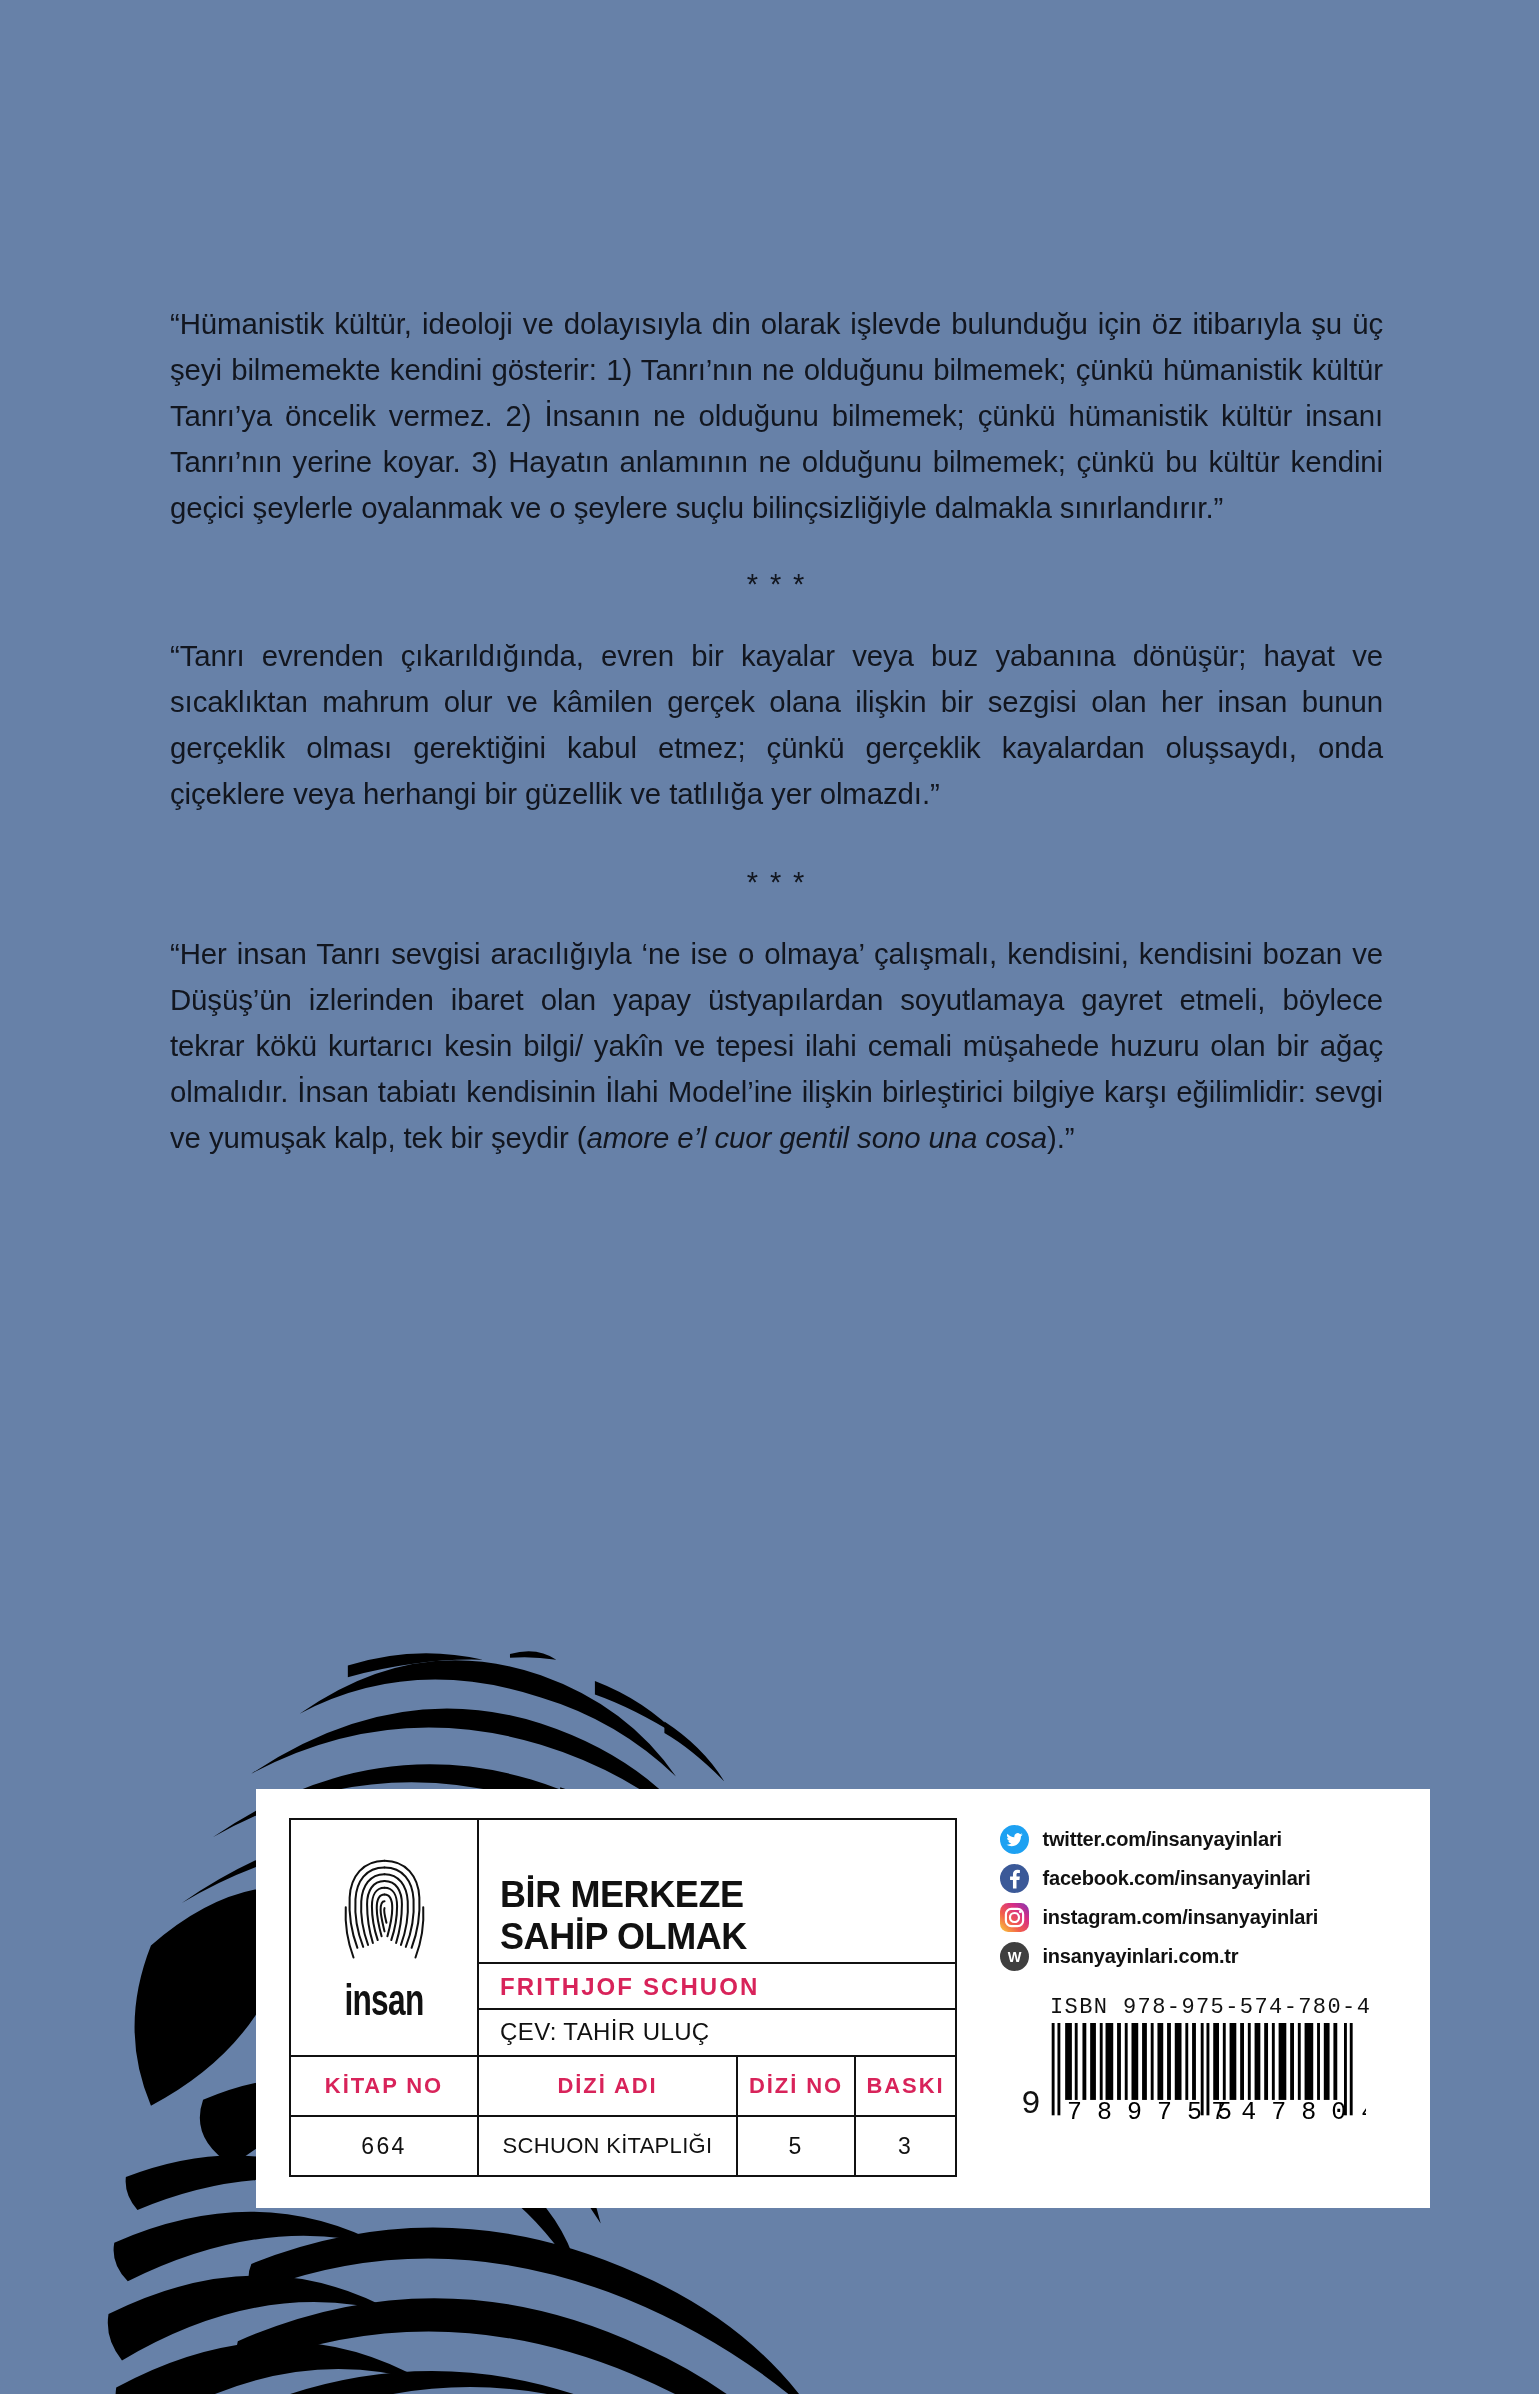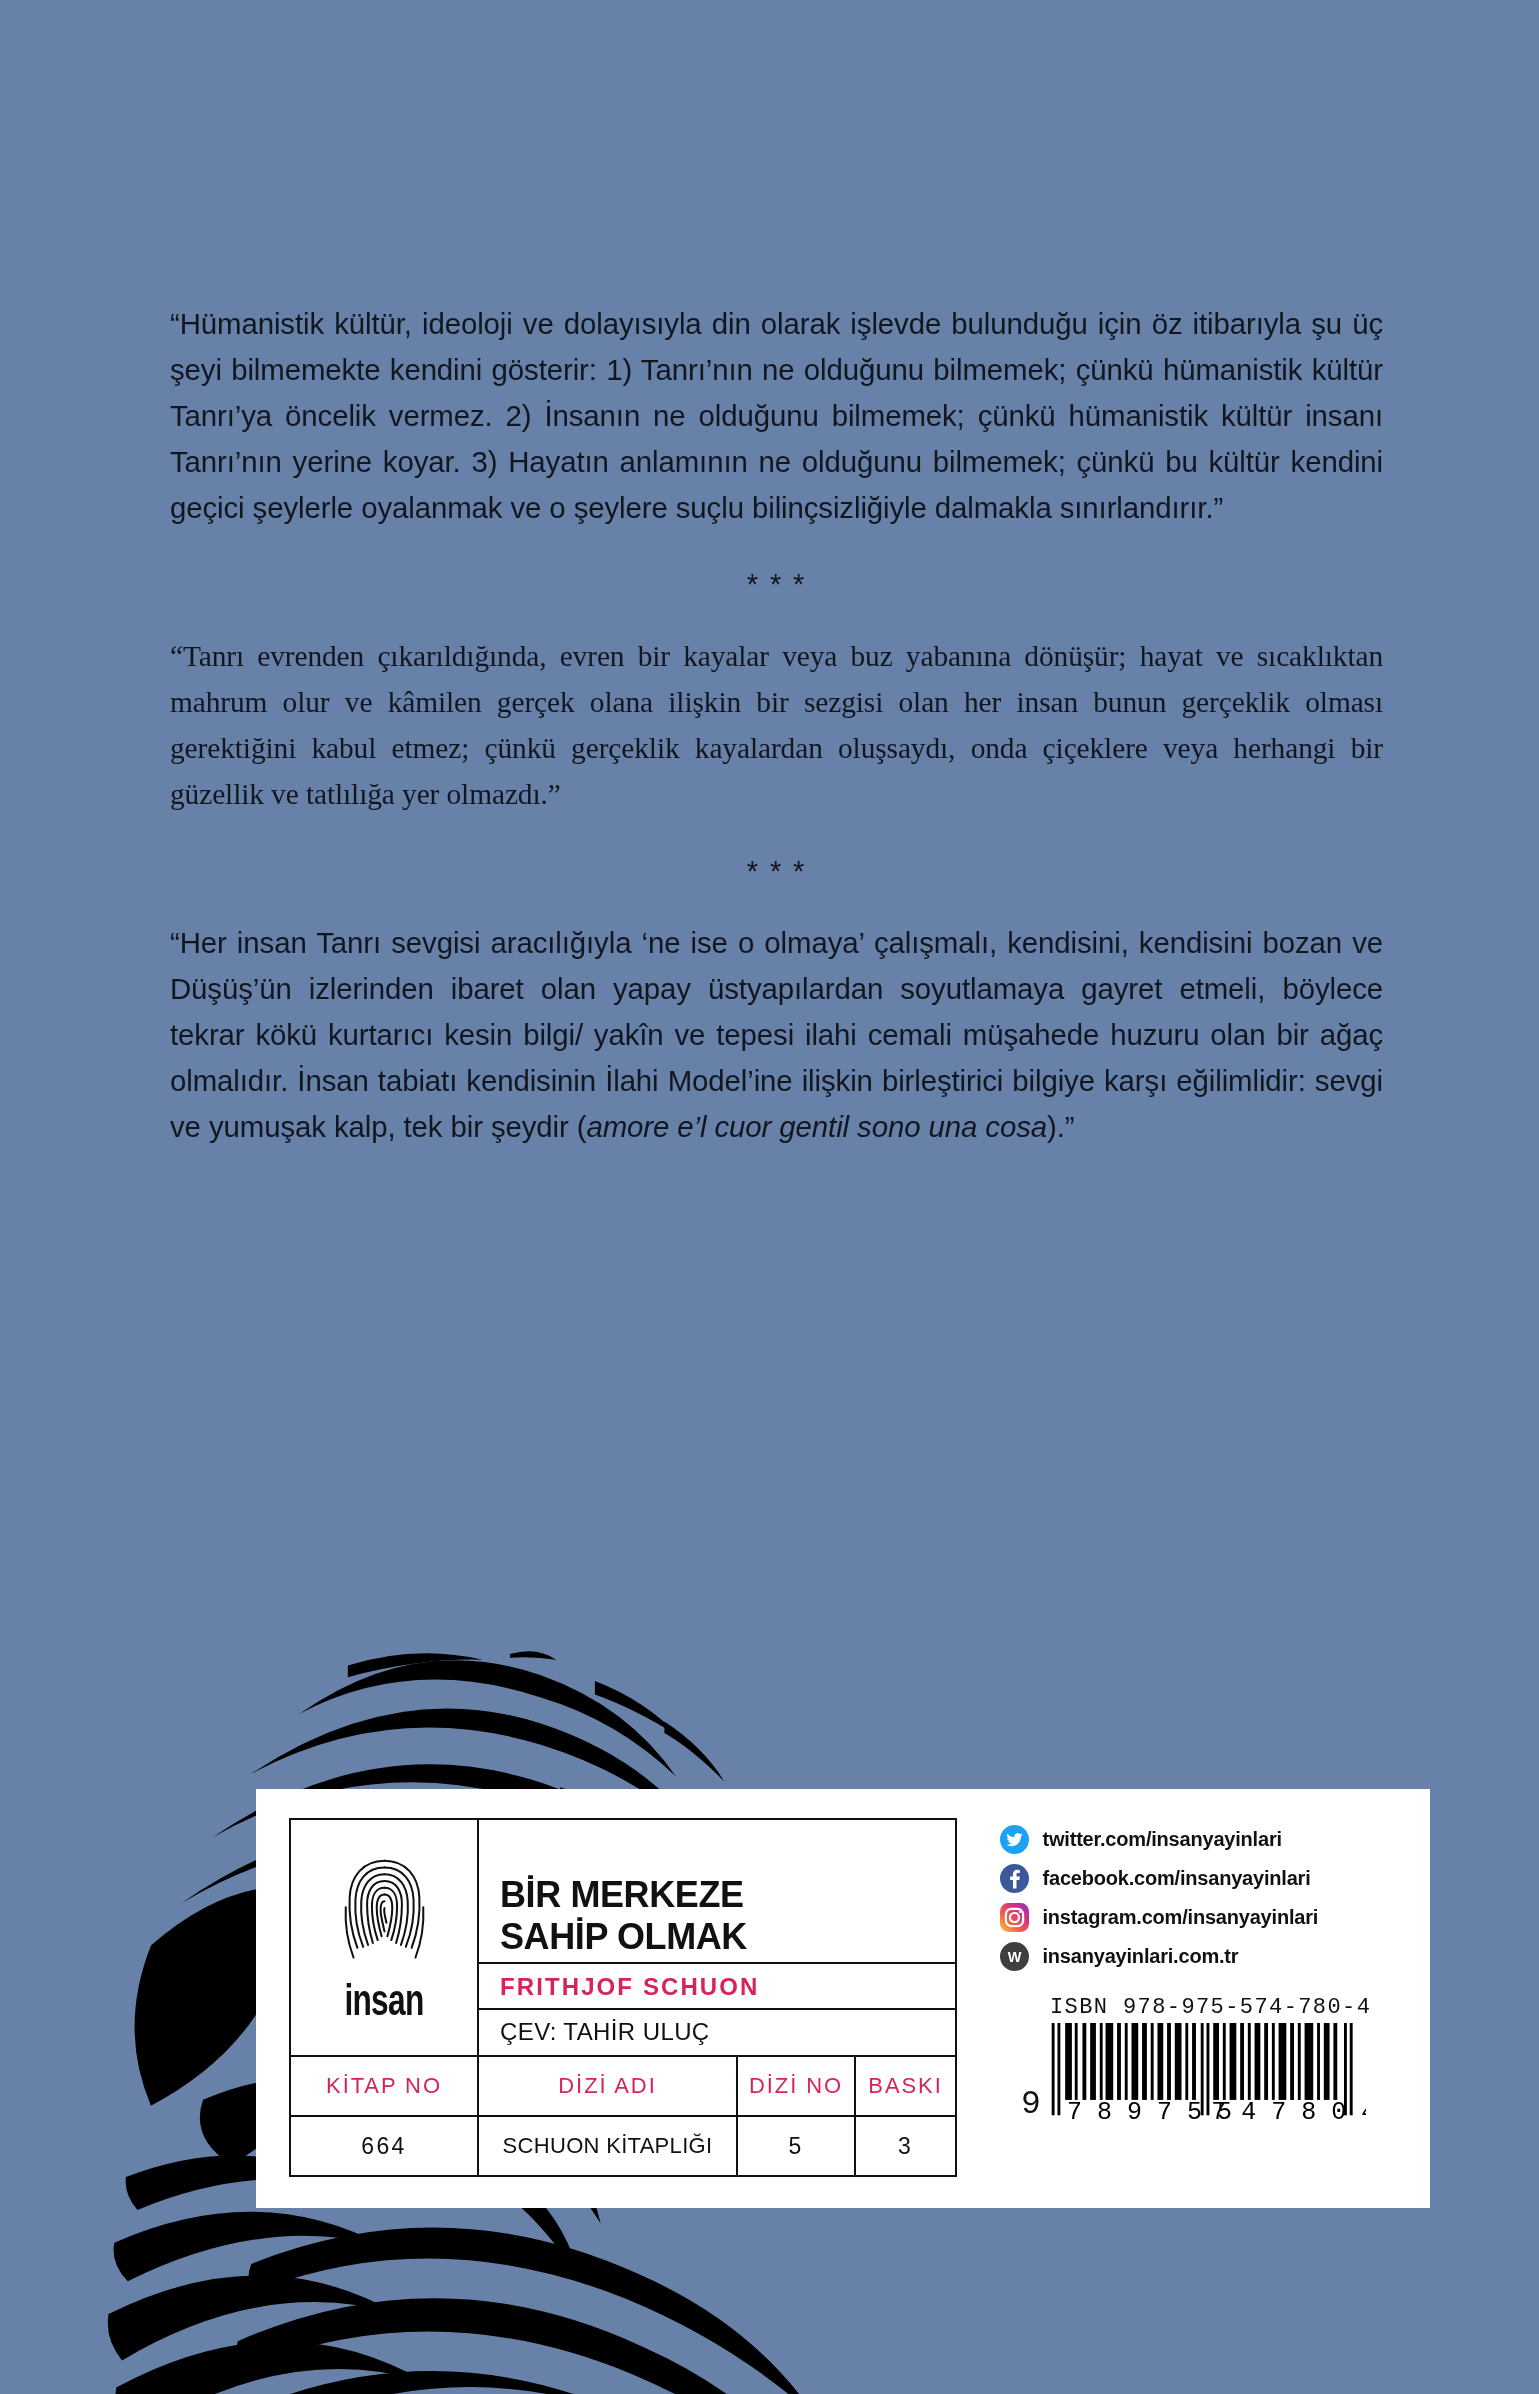--- a/index.html
+++ b/index.html
@@ -49,21 +49,21 @@
   .sep {
     text-align: center;
     color: #12161f;
     font-size: 29px;
     letter-spacing: 1.9px;
     margin: 0;
     height: 98px;
     line-height: 98px;
   }
   #para-1 { margin-bottom: 4px; }
-  #para-2 { margin-bottom: 5px; font-family: Liberation Serif, serif; }
+  #para-2 { margin-bottom: 16px; }
 
   
   #publisher-card {
     position: absolute;
     left: 256px;
     top: 1789px;
     width: 1174px;
     height: 419px;
     background: #ffffff;
     z-index: 3;
@@ -179,21 +179,21 @@
     box-sizing: border-box;
   }
   .meta-cell:last-child { border-right: none; }
   .c-kitap { width: 188px; }
   .c-dizi  { width: 259px; }
   .c-no    { width: 118px; }
   .c-baski { flex: 1 1 auto; }
   .meta-head {
     color: #d8235a;
     font-size: 22px;
-    font-weight: 400;
+    font-weight: 700;
     letter-spacing: 1.9px;
   }
   .meta-val {
     color: #111;
     font-size: 23px;
     font-weight: 400;
     letter-spacing: 2.3px;
   }
   .meta-val.narrow { letter-spacing: 0.3px; font-size: 22px; }
 

